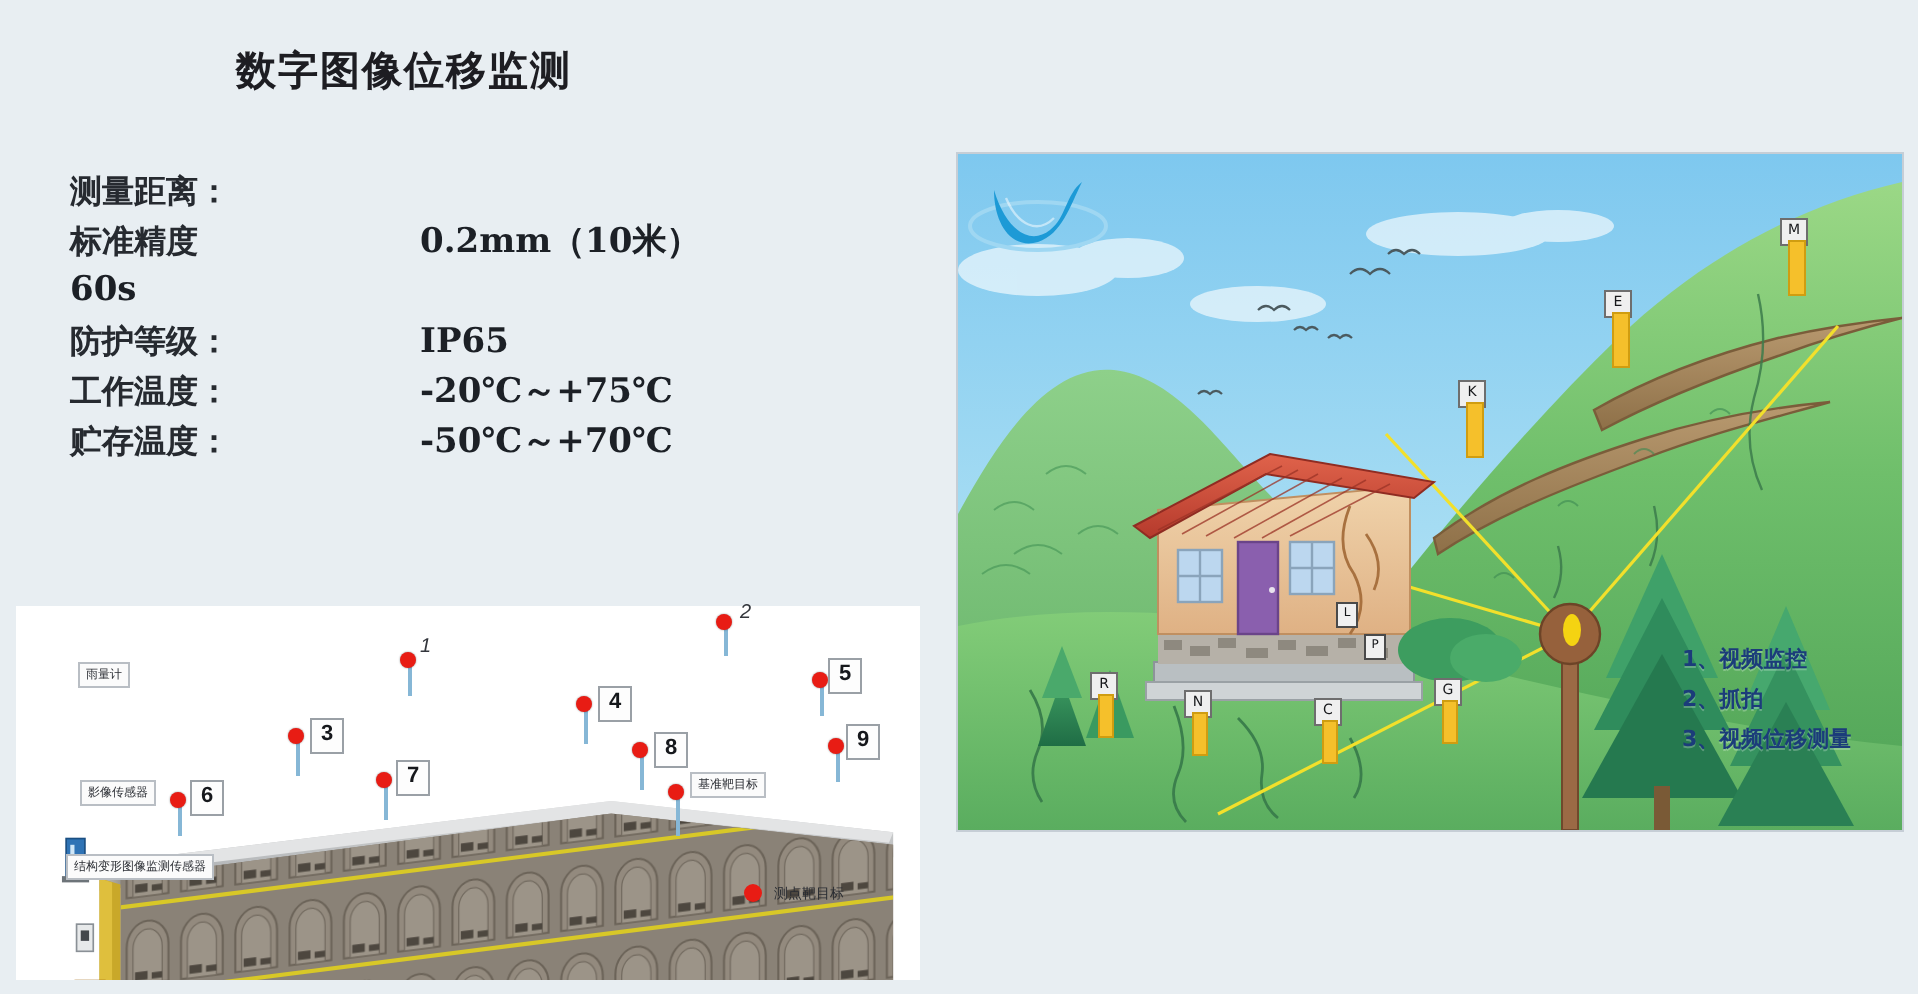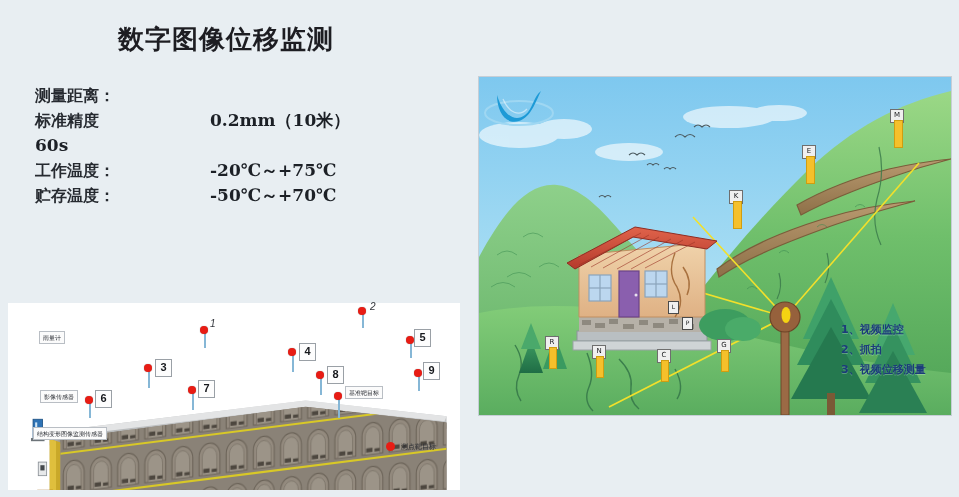--- a/index.html
+++ b/index.html
@@ -13,21 +13,21 @@
     font-family: "Liberation Serif", "DejaVu Serif", serif;
     overflow: hidden;
     position: relative;
   }
 
   
   .slide-title {
     position: absolute;
     left: 118px;
     top: 22px;
-    font-size: 26px;
+    font-size: 20px;
     font-weight: bold;
     color: #1d1d22;
     letter-spacing: 1px;
     font-family: "DejaVu Serif", "Liberation Serif", serif;
   }
 
   
   .spec-list {
     position: absolute;
     left: 35px;
@@ -117,21 +117,20 @@
     white-space: nowrap;
     font-family: "DejaVu Sans", sans-serif;
   }
   .legend-line {
     position: absolute;
     left: 372px;
     top: 442px;
     display: flex;
     align-items: flex-start;
     gap: 6px;
-    margin-left: 14px;
   }
   .legend-dot {
     width: 9px; height: 9px; border-radius: 50%;
     background: #e81c14;
   }
   .legend-text {
     font-size: 7px;
     color: #2a2d33;
     font-family: "DejaVu Sans", sans-serif;
     white-space: nowrap;
@@ -220,20 +219,24 @@
   <div class="spec-row">
     <div class="spec-label">标准精度</div>
     <div class="spec-value">0.2mm（10米）</div>
   </div>
 
   <div class="spec-row">
     <div class="spec-value">60s</div>
   </div>
 
 
+  <div class="spec-row">
+    <div class="spec-label">防护等级：</div>
+    <div class="spec-value">IP65</div>
+  </div>
 
   <div class="spec-row">
     <div class="spec-label">工作温度：</div>
     <div class="spec-value">-20℃～+75℃</div>
   </div>
 
   <div class="spec-row">
     <div class="spec-label">贮存温度：</div>
     <div class="spec-value">-50℃～+70℃</div>
   </div>

